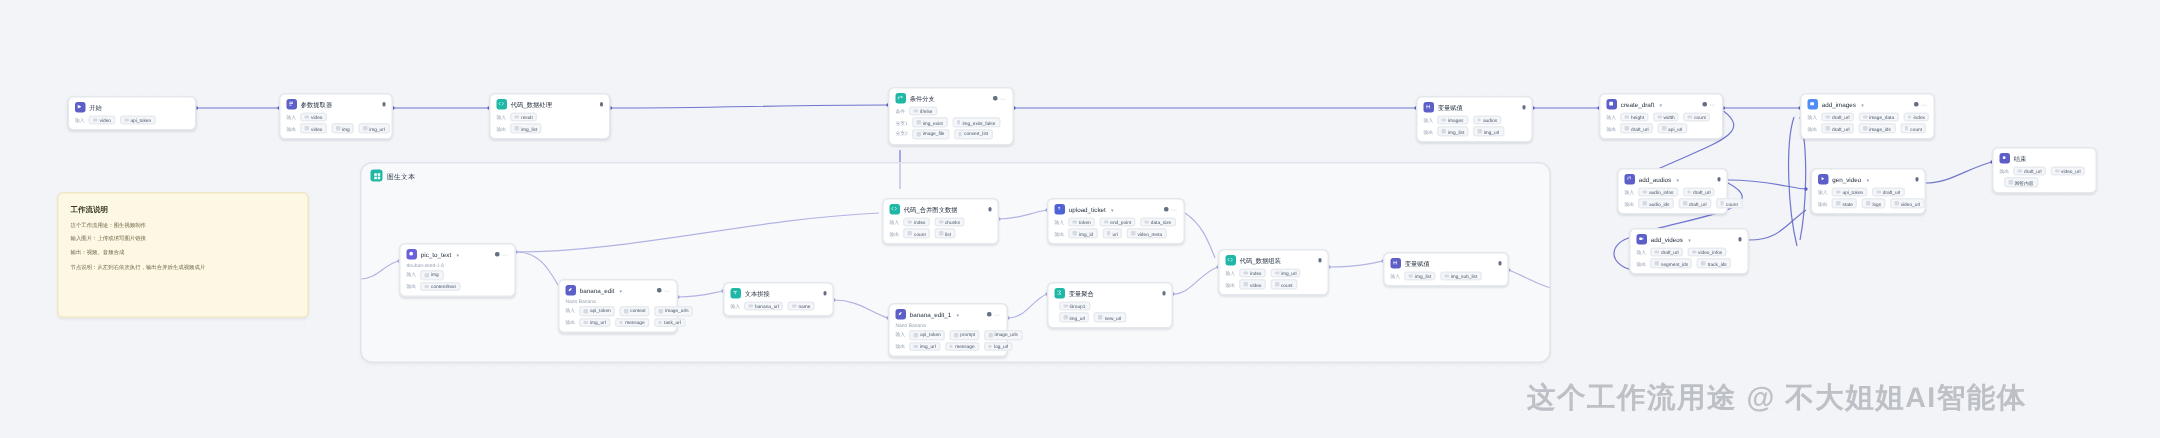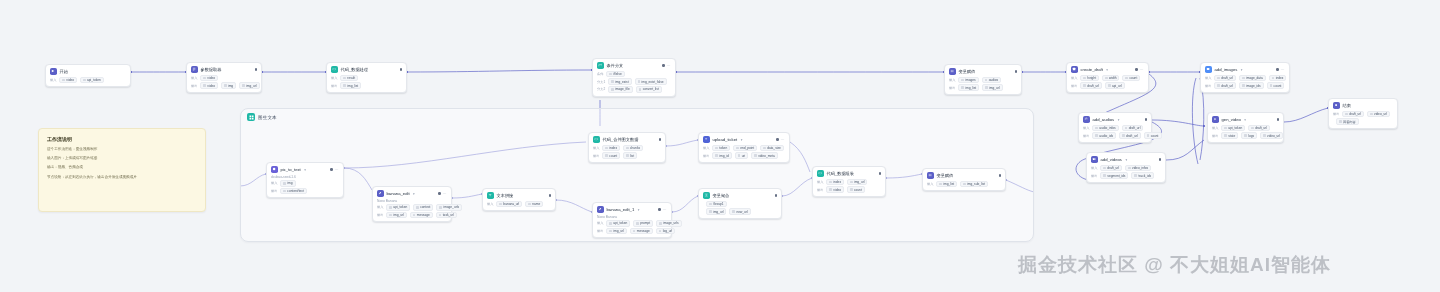--- a/index.html
+++ b/index.html
@@ -741,14 +741,14 @@
     </div>
     <div class="n-rows">
       <div class="n-row">
         <span class="n-key">输入</span>
         <span class="pill">img_list</span>
         <span class="pill">img_sub_list</span>
       </div>
     </div>
   </div>
 
-  <div class="watermark" style="left:1018px; top:252px;">掘金技术社区 @ 不大姐姐AI智能体</div>
+  <div class="watermark" style="left:1018px; top:252px;">这个工作流用途 @ 不大姐姐AI智能体</div>
 </div>
 
 </body></html>

